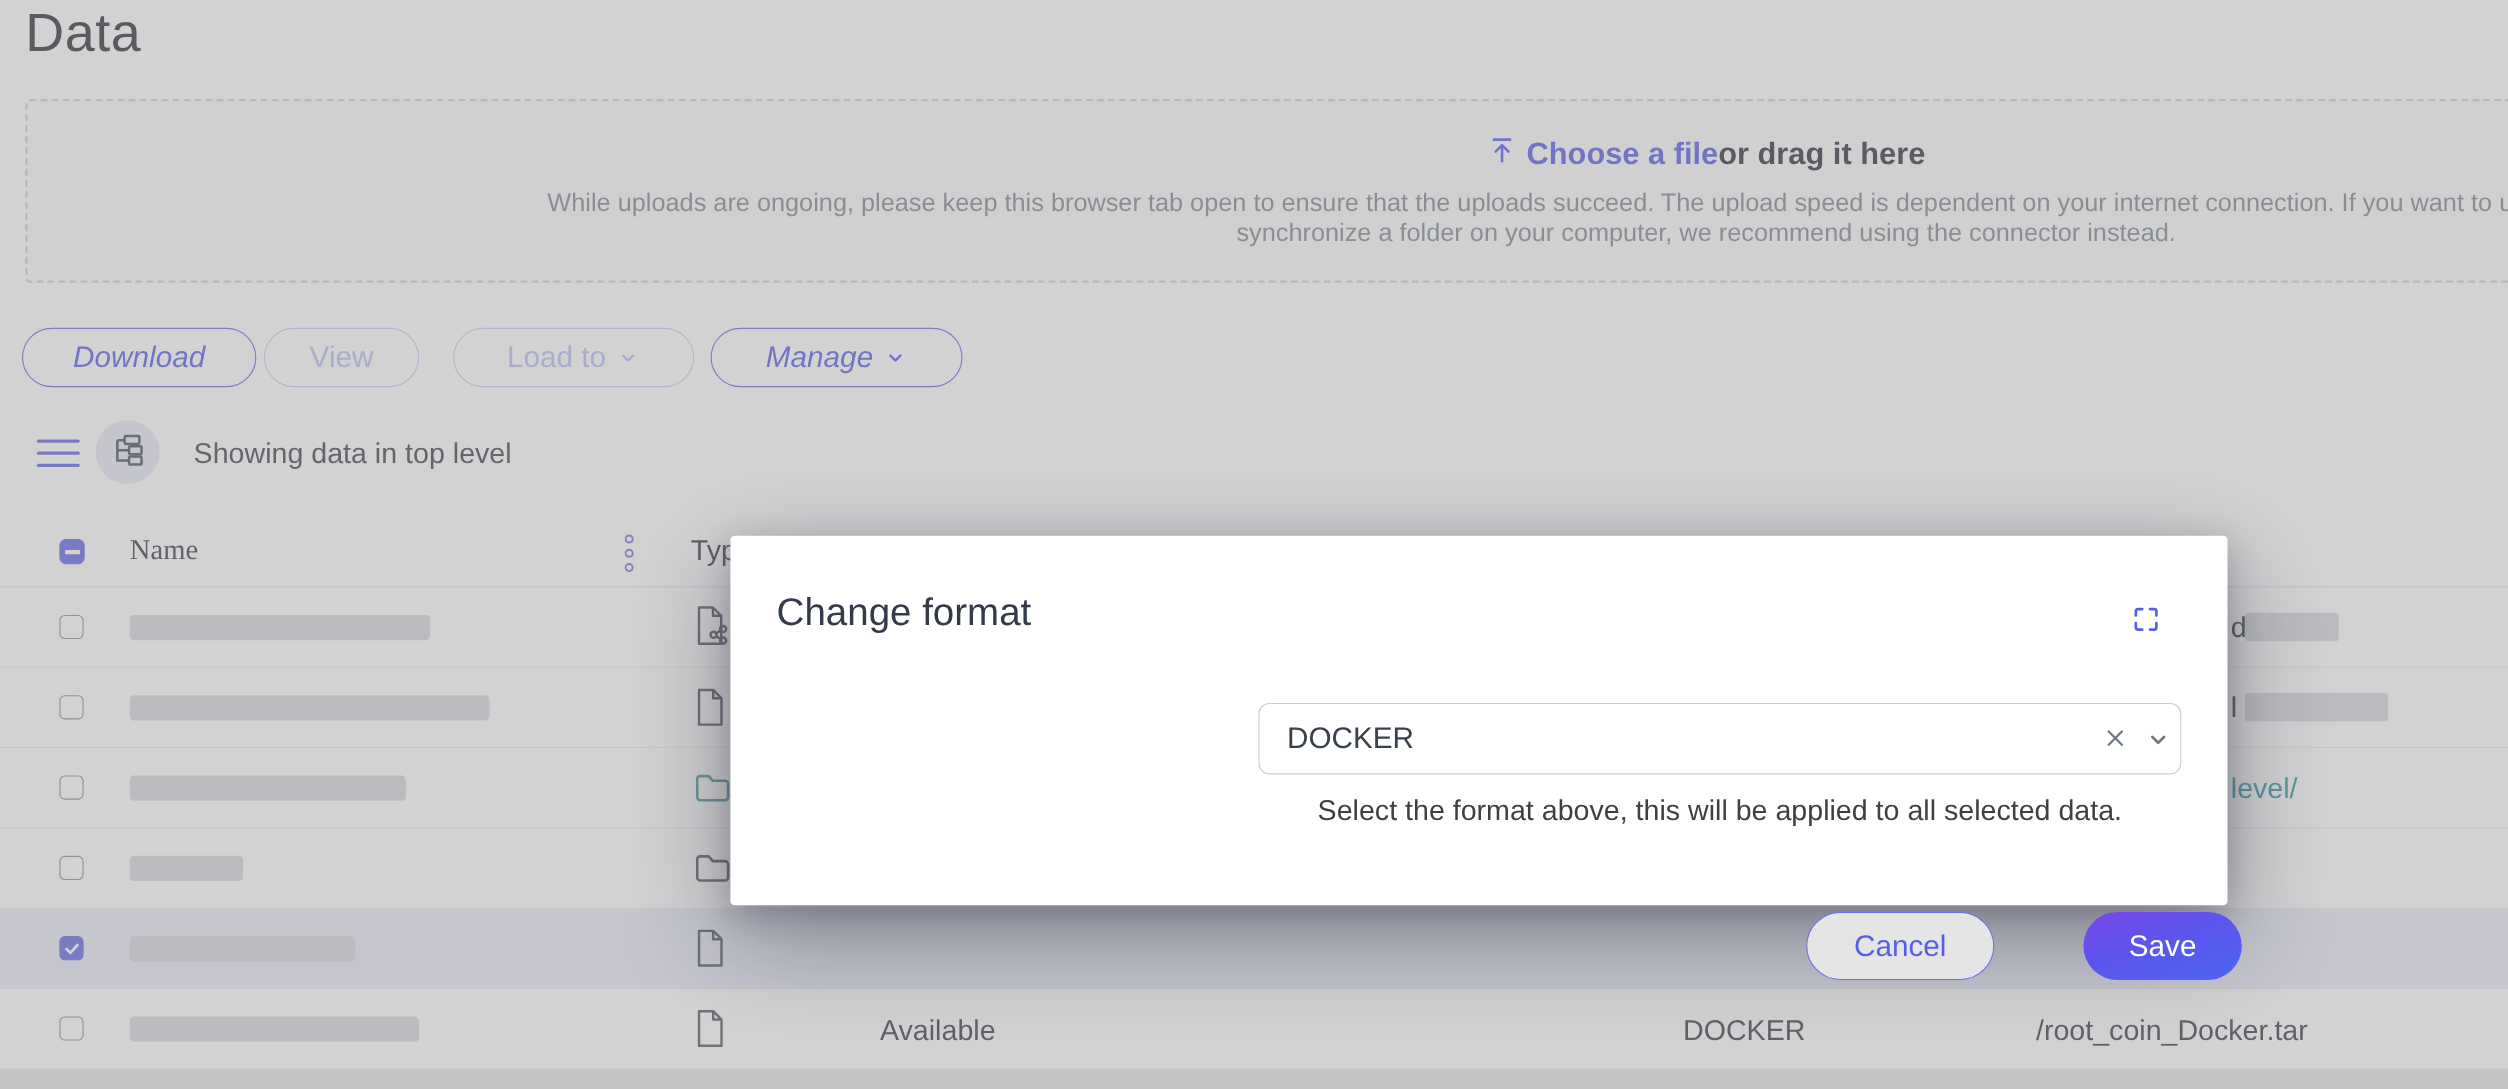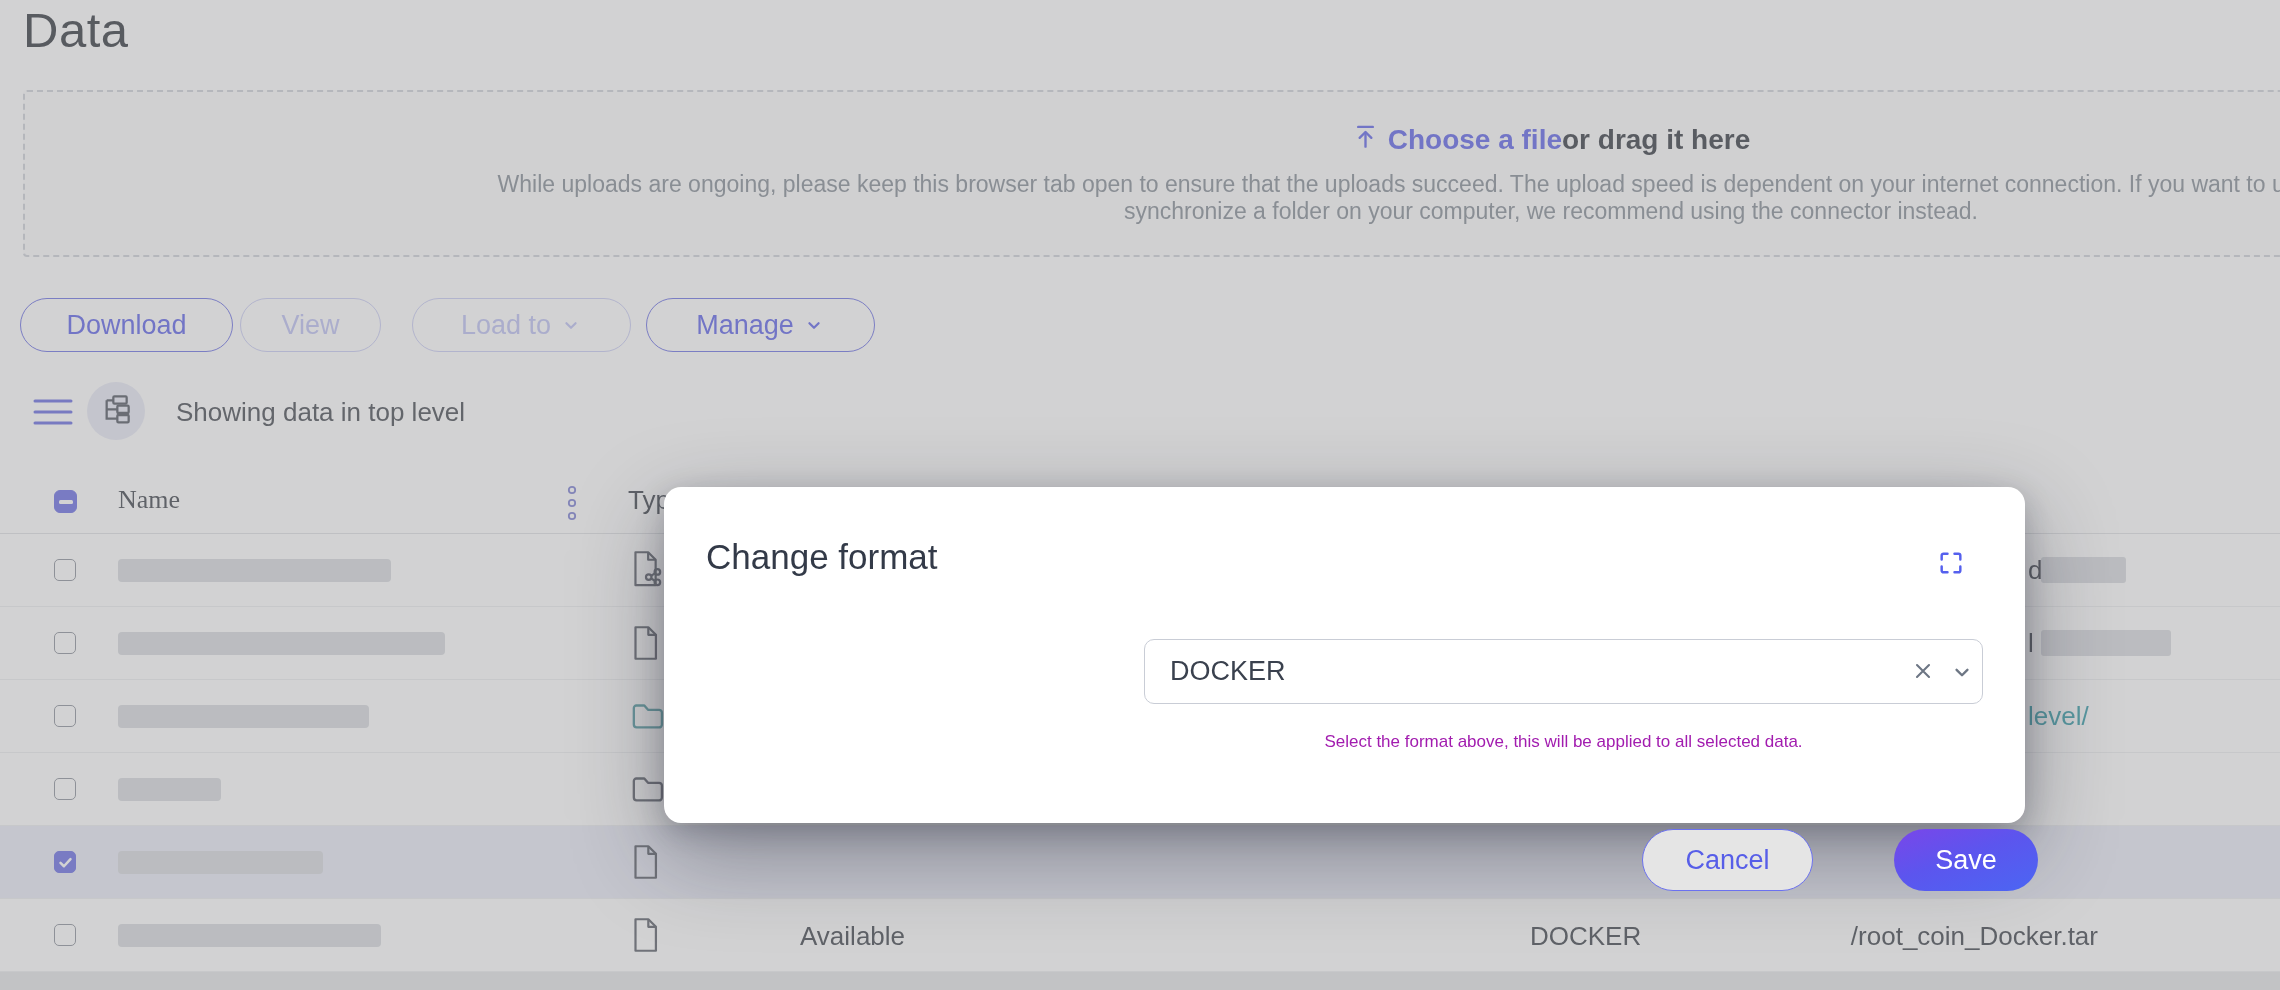--- a/index.html
+++ b/index.html
@@ -13,21 +13,21 @@
   .upload-zone { position:absolute; left:23px; top:90px; width:3056px; height:167px;
     border:2px dashed #cdd1d8; border-radius:4px; background:#fbfbfc;
     display:flex; flex-direction:column; align-items:center; justify-content:center; }
   .upload-line1 { display:flex; align-items:center; gap:0; font-size:28px; font-weight:600; margin-bottom:14px; }
   .upload-link { color:#5a5fe8; display:flex; align-items:center; gap:9px; cursor:pointer; }
   .upload-drag { color:#30353d; }
   .upload-info { font-size:23px; line-height:27px; color:#828a93; text-align:center; white-space:nowrap; }
 
   .btn { position:absolute; top:298px; height:54px; border-radius:27px; border:1.7px solid;
     display:flex; align-items:center; justify-content:center; gap:9px; font-size:27px; background:transparent; cursor:pointer; }
-  .btn.primary { color:#5a5fe8; border-color:#6a6ee4; }
+  .btn.primary { color:#5a5fe8; border-color:#6a6ee4;font-style:italic; }
   .btn.disabled { color:#bcc0f3; border-color:#c9ccf4; cursor:default; }
   .btn svg { display:block; }
 
   .viewbar-label { position:absolute; left:176px; top:397px; font-size:26px; color:#41454d; }
   .icon-btn { position:absolute; background:transparent; border:none; cursor:pointer; }
   .tree-circle { position:absolute; left:87px; top:382px; width:58px; height:58px; border-radius:50%;
     background:#e7e9f5; display:flex; align-items:center; justify-content:center; cursor:pointer; }
 
   .thead { position:absolute; left:0; top:470px; width:2280px; height:64px; border-bottom:1px solid #dfe1e4; }
   .th-name { position:absolute; left:118px; top:15px; font-size:26px; color:#3a3f47;font-family:Liberation Serif, serif; }
@@ -41,29 +41,29 @@
   .rskel { position:absolute; top:23px; height:26px; border-radius:3px; background:#d7dade; }
   .type-icon { position:absolute; left:632px; }
   .frag { position:absolute; top:21px; font-size:26px; color:#3a3f47; white-space:nowrap; }
   .frag.teal { color:#2e9aa6; cursor:pointer; }
   .cell-text { position:absolute; top:22px; font-size:26px; color:#3a3f47; white-space:nowrap; }
   .bottom-strip { position:absolute; left:0; top:972px; width:2280px; height:18px; background:#e4e5e7; }
 
   
   .overlay { position:absolute; inset:0; background:rgba(147,147,150,0.42); z-index:10; }
   .modal { position:absolute; left:664px; top:487px; width:1361px; height:336px; background:#ffffff;
-    border-radius:17px; z-index:20; box-shadow:0 30px 90px rgba(25,28,45,0.38), 0 8px 28px rgba(25,28,45,0.22); }
+    border-radius:4px; z-index:20; box-shadow:0 30px 90px rgba(25,28,45,0.38), 0 8px 28px rgba(25,28,45,0.22); }
   .modal-title { position:absolute; left:42px; top:50px; font-size:35px; font-weight:500; color:#333a48; }
   .expand-btn { position:absolute; left:1272px; top:62px; width:30px; height:30px; background:transparent; border:none; cursor:pointer; }
   .fmt-field { position:absolute; left:480px; top:152px; width:839px; height:65px; border:1.7px solid #c9cdd6;
     border-radius:10px; background:#fff; cursor:pointer; }
   .fmt-value { position:absolute; left:25px; top:16px; font-size:27px; color:#3a414e; }
   .fmt-clear { position:absolute; left:765px; top:19px; width:26px; height:26px; background:transparent; border:none; cursor:pointer; }
   .fmt-caret { position:absolute; left:803px; top:19px; width:28px; height:26px; background:transparent; border:none; cursor:pointer; }
-  .fmt-helper { position:absolute; left:480px; top:245px; width:839px; text-align:center; font-size:17px; color:#a21caf; }
+  .fmt-helper { position:absolute; left:480px; top:234px; width:839px; text-align:center; font-size:26px; color:#404040; }
   .m-btn { position:absolute; top:342px; height:62px; border-radius:31px; font-size:27px;
     display:flex; align-items:center; justify-content:center; cursor:pointer; }
   .cancel-btn { left:978px; width:171px; background:#e5e5e5; border:1.6px solid #6b71f0; color:#575ee8; }
   .save-btn { left:1230px; width:144px; border:none; color:#ffffff;
     background:linear-gradient(160deg,#7a46e9 0%,#5c55ee 45%,#4b66f3 100%); }
 </style>
 </head>
 <body>
 
 <div class="stage">

